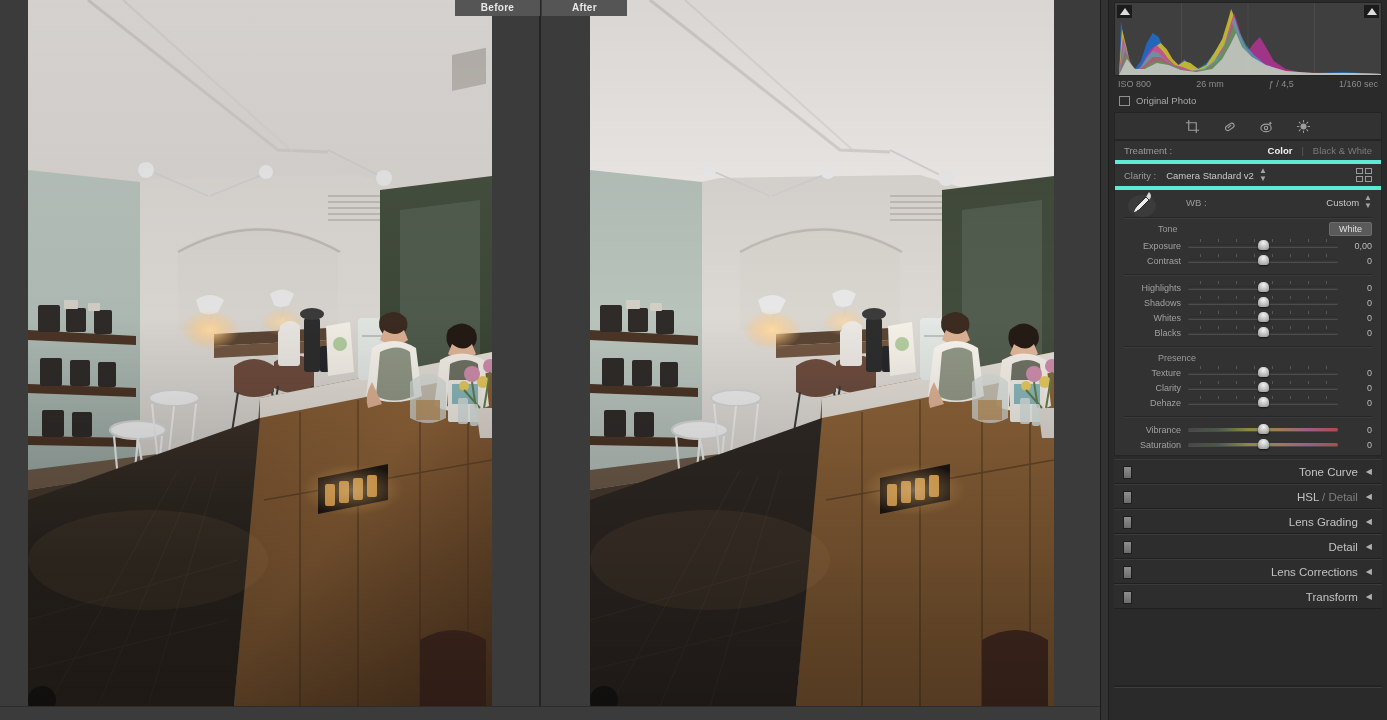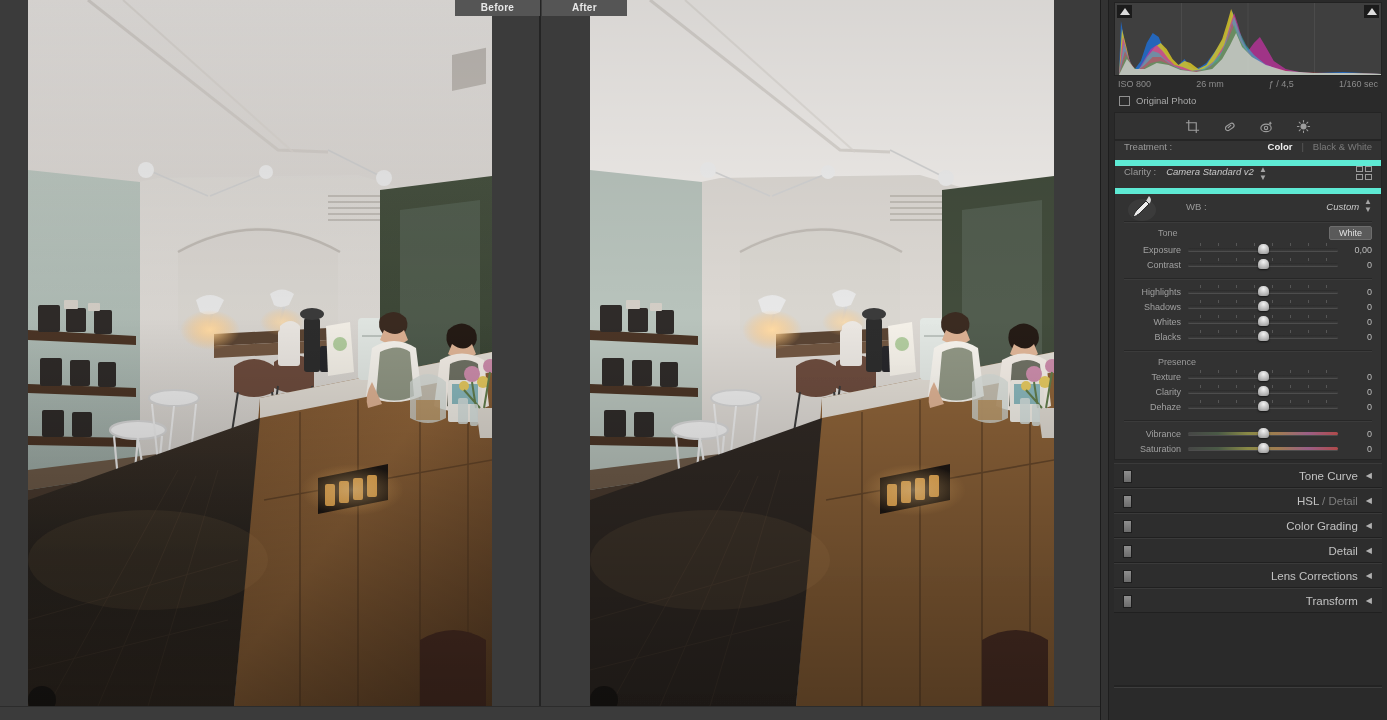--- a/index.html
+++ b/index.html
@@ -48,24 +48,24 @@
   .exif{display:flex;justify-content:space-between;margin:3px 10px 0 10px;
         color:#8c8c8c;font-size:9px;}
   .origrow{display:flex;align-items:center;margin:6px 0 0 11px;color:#a8a8a8;font-size:9.5px;}
   .origrow .box{width:9px;height:8px;border:1px solid #909090;margin-right:6px;}
 
   .toolbar{margin:6px 6px 0 6px;height:26px;background:#323232;border:1px solid #242424;
            display:flex;align-items:center;justify-content:center;gap:22px;}
   .toolbar svg{display:block;}
 
   .panel{margin:0 6px;background:#323232;border:1px solid #252525;border-top:none;}
-  .row{height:19px;display:flex;padding:0 9px;
-       border-bottom:6px solid #5eead4;}
+  .row{height:19px;display:flex;align-items:center;padding:0 9px;
+       border-bottom:4px solid #5eead4;}
   .lbl{color:#9a9a9a;font-size:9.5px;}
-  .val{color:#c8c8c8;font-size:9.5px;font-style:italic;}
+  .val{color:#c8c8c8;font-size:9.5px;}
   .spacer{flex:1;}
   .treat-on{color:#f0f0f0;font-size:9.5px;font-weight:bold;}
   .treat-sep{color:#5c5c5c;font-size:9.5px;margin:0 9px;}
   .treat-off{color:#7a7a7a;font-size:9.5px;}
   .grid-ico{display:grid;grid-template-columns:7px 7px;grid-template-rows:6px 6px;gap:2px;}
   .grid-ico i{border:1px solid #9a9a9a;display:block;}
   .stepper{display:inline-block;margin-left:5px;color:#a5a5a5;font-size:8px;line-height:1;}
 
   .wbrow{height:24px;display:flex;align-items:center;padding:0 9px;position:relative;}
   .eyedrop{position:absolute;left:10px;top:-4px;}
@@ -841,21 +841,21 @@
           <span class="nm"><span>Tone Curve</span></span>
           <span class="ct">◀</span>
         </div>
         <div class="collapsed">
           <span class="sq"></span>
           <span class="nm"><span>HSL </span><span class="dim">/ Detail</span></span>
           <span class="ct">◀</span>
         </div>
         <div class="collapsed">
           <span class="sq"></span>
-          <span class="nm"><span>Color Grading</span></span>
+          <span class="nm"><span>Lens Grading</span></span>
           <span class="ct">◀</span>
         </div>
         <div class="collapsed">
           <span class="sq"></span>
           <span class="nm"><span>Detail</span></span>
           <span class="ct">◀</span>
         </div>
         <div class="collapsed">
           <span class="sq"></span>
           <span class="nm"><span>Lens Corrections</span></span>

